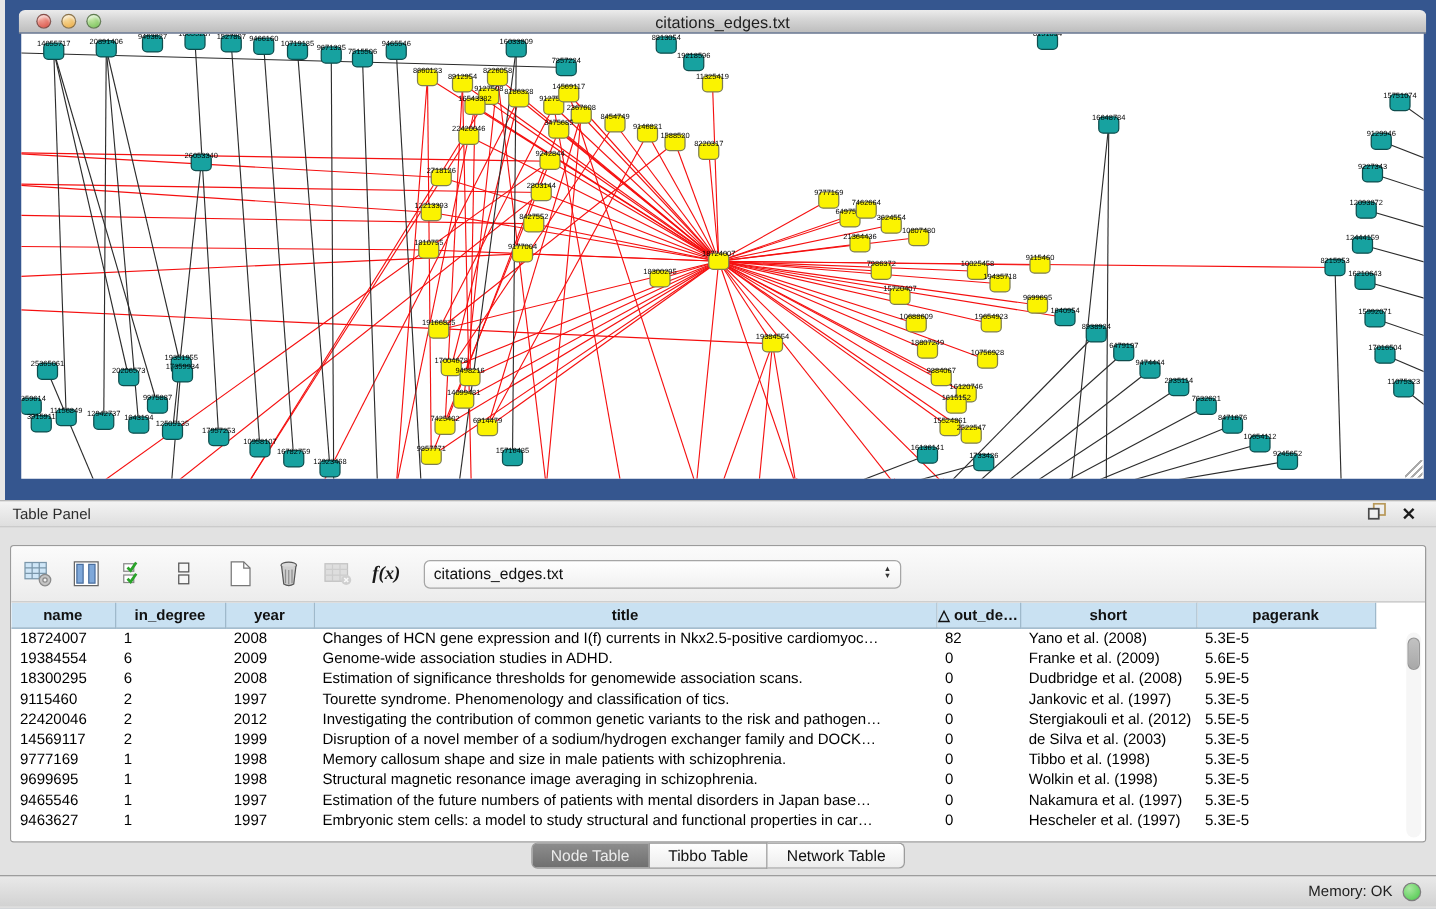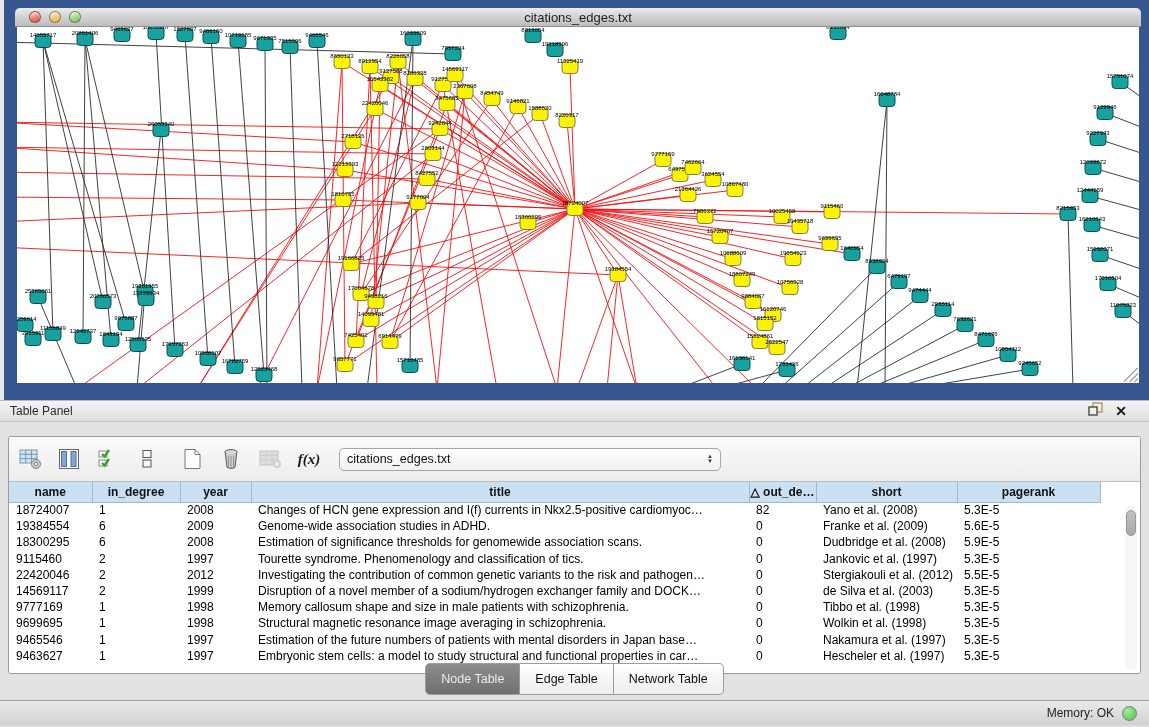--- a/index.html
+++ b/index.html
@@ -24,21 +24,21 @@
   .canvas-wrap svg { display:block; width:1122px; height:356px; }
   .resize-grip { position:absolute; right:1px; bottom:1px; width:14px; height:14px;
     background:
       linear-gradient(135deg, transparent 45%, #AAA 45%, #AAA 52%, transparent 52%),
       linear-gradient(135deg, transparent 65%, #AAA 65%, #AAA 72%, transparent 72%),
       linear-gradient(135deg, transparent 85%, #AAA 85%, #AAA 92%, transparent 92%); }
 
   
   .panel-header { height:22px; background:linear-gradient(#F4F4F4,#DEDEDE);
     border-top:1px solid #B9B9B9; border-bottom:1px solid #C5C5C5;
-    display:flex; align-items:center; padding:0 22px 0 10px; font-size:12px; color:#2C2C2C; }
+    display:flex; align-items:center; padding:0 16px 0 10px; font-size:12px; color:#2C2C2C; }
   .ph-icons { margin-left:auto; display:flex; align-items:center; gap:12px; }
   .ph-close { font-size:14px; font-weight:bold; color:#1A1A1A; line-height:14px; cursor:default; }
 
   .panel-body { position:relative; height:278px; background:#E2E2E2; }
   .panel-box { position:absolute; left:8px; right:8px; top:14px; height:238px;
     background:#FFFFFF; border:1px solid #9B9B9B; border-radius:3px; overflow:hidden;
     display:flex; flex-direction:column; }
   .toolbar { height:44px; flex:0 0 44px; display:flex; align-items:center; gap:13px;
     padding-left:8px; background:linear-gradient(#FBFBFB,#ECECEC); }
   .tool-btn { width:26px; height:26px; display:flex; align-items:center; justify-content:center; }
@@ -55,21 +55,21 @@
     color:#111; border:1px solid #9FB9CB; border-top:none; overflow:hidden; white-space:nowrap; }
   thead th:first-child { border-left:none; }
   tbody td { height:16.2px; padding:0 2px 0 7px; white-space:nowrap; overflow:hidden;
     color:#000; font-size:12px; }
   .vscroll { position:absolute; right:3px; top:24px; bottom:3px; width:12px;
     background:#F6F6F6; border-radius:6px; }
   .vthumb { position:absolute; top:4px; left:1px; width:10px; height:26px;
     background:linear-gradient(#C2C2C2,#A8A8A8); border-radius:5px; border:1px solid #979797; }
 
   .tabs { position:absolute; bottom:5px; left:0; right:0; display:flex; justify-content:center; }
-  .tab { height:32px; padding:0 15px; display:flex; align-items:center; font-size:12.5px;
+  .tab { height:21px; padding:0 15px; display:flex; align-items:center; font-size:12.5px;
     background:linear-gradient(#FFFFFF,#EDEDED); border:1px solid #9C9C9C; border-left:none; color:#101010; }
   .tab:first-child { border-left:1px solid #9C9C9C; border-radius:5px 0 0 5px; }
   .tab:last-child { border-radius:0 5px 5px 0; }
   .tab.selected { background:linear-gradient(#8D8D8D,var(--tab-selected,#6F6F6F)); color:#ECECEC; }
 
   .statusbar { height:25px; background:linear-gradient(#E9E9E9,#D2D2D2); border-top:1px solid #9D9D9D;
     display:flex; align-items:center; justify-content:flex-end; gap:8px; padding:0 12px;
     font-size:12px; color:#1E1E1E; }
   .mem-dot { width:15px; height:15px; border-radius:50%; border:1px solid #7E7E7E;
     background:radial-gradient(circle at 35% 30%, #A9E8A0, var(--memory-green,#47C747)); }
@@ -861,21 +861,21 @@
             </tr>
           </tbody>
       </table>
       <div class="vscroll">
         <div class="vthumb"></div>
       </div>
     </div>
   </div>
   <div class="tabs" id="tabs">
       <div class="tab selected">Node Table</div>
-      <div class="tab">Edge Table</div>
+      <div class="tab">Tibbo Table</div>
       <div class="tab">Network Table</div>
     </div>
 </div>
 
 <div class="statusbar">
   <span>Memory: OK</span>
   <span class="mem-dot"></span>
 </div>
 
 </body></html>

